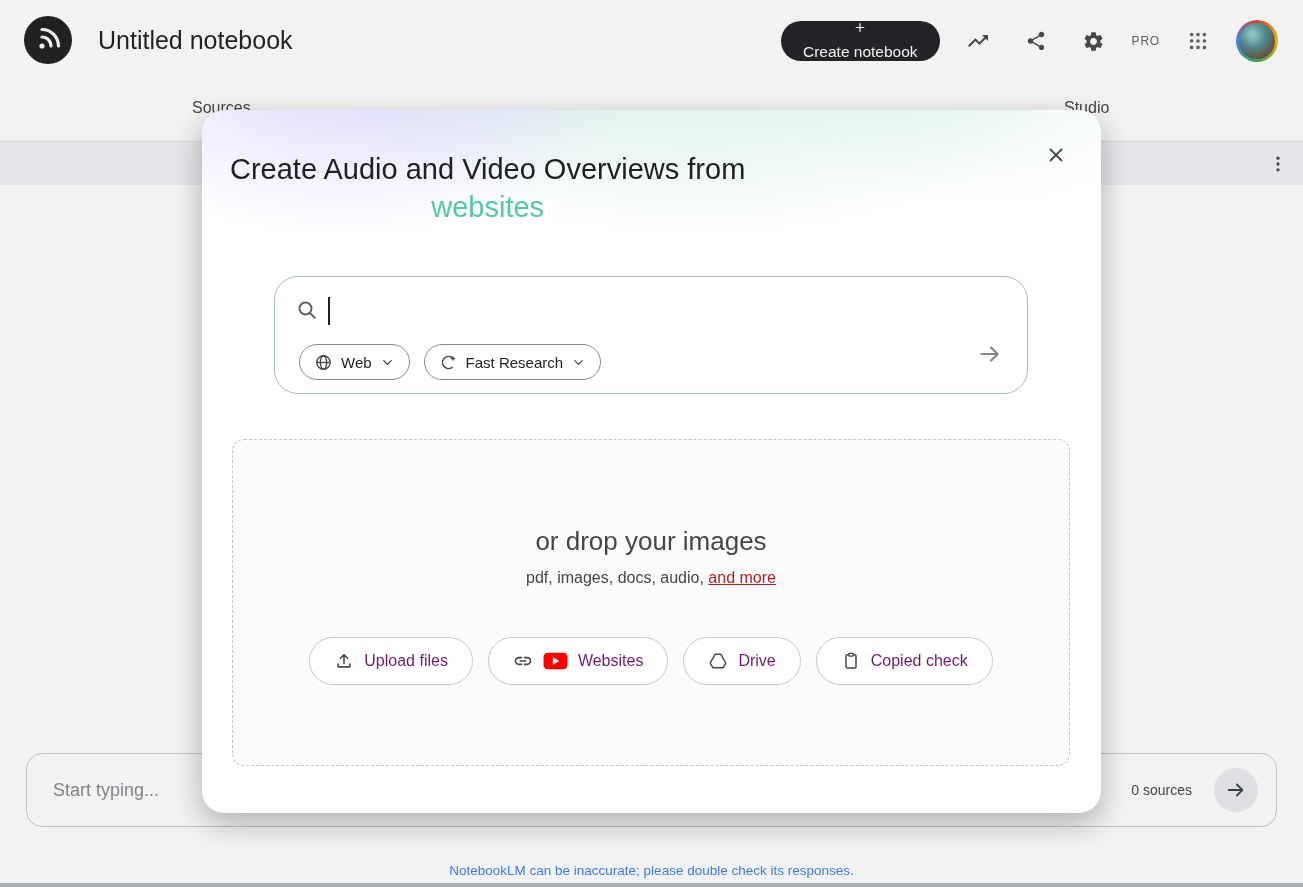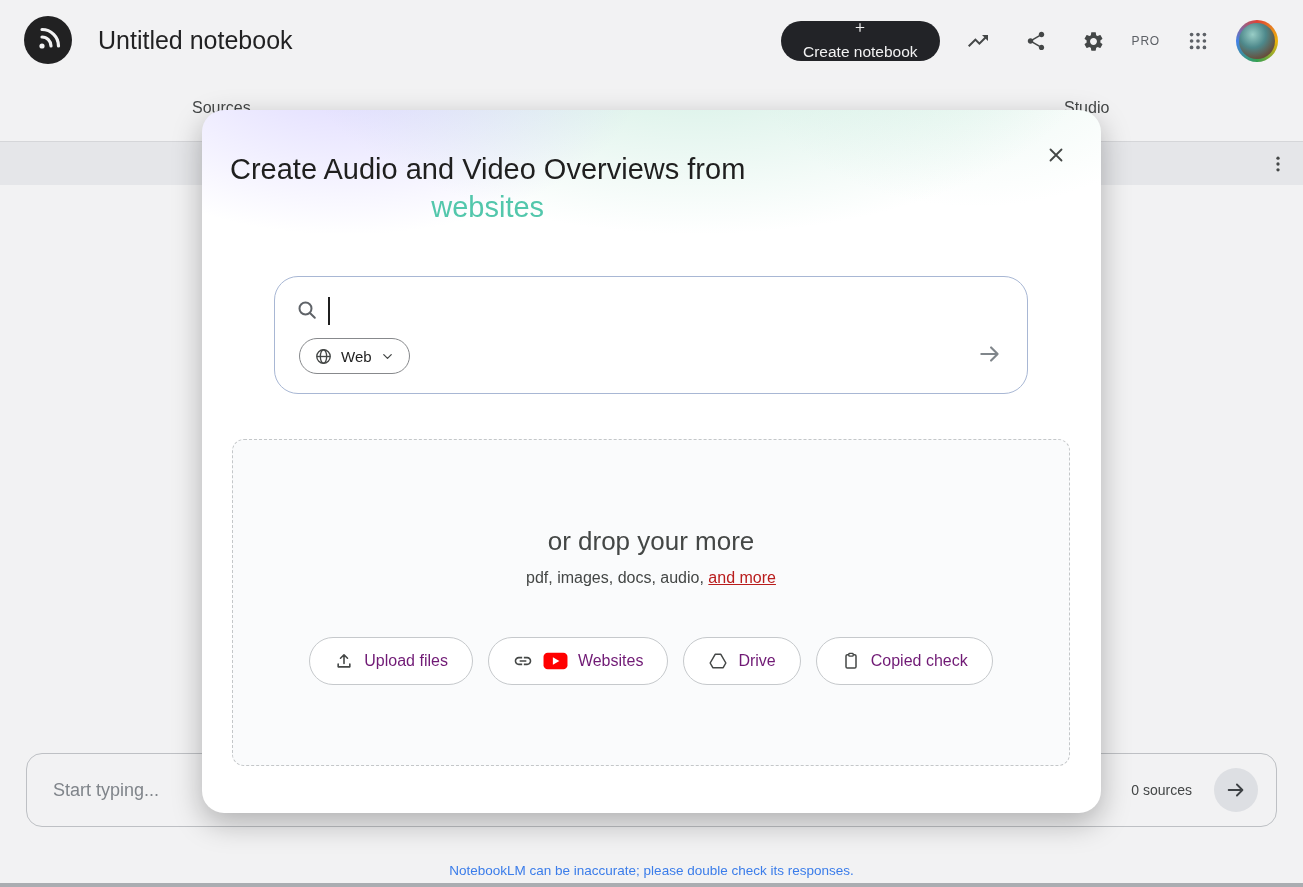--- a/index.html
+++ b/index.html
@@ -48,21 +48,21 @@
   .close-btn { position:absolute; right:25px; top:25px; width:40px; height:40px; border:none; background:transparent; border-radius:50%; display:flex; align-items:center; justify-content:center; cursor:pointer; }
   .dialog-title { position:absolute; left:28px; top:40px; display:inline-block; text-align:center; font-size:29px; line-height:38px; color:#1f1f1f; }
   .dialog-title .t2 { color:#53c7ac; }
 
   .searchbox { position:absolute; left:72px; top:166px; width:754px; height:118px; border:1px solid #a8b7d4; border-radius:24px; background:#fff; }
   .searchbox .mag { position:absolute; left:20px; top:21px; }
   .search-input { position:absolute; left:56px; top:16px; width:620px; height:36px; border:none; outline:none; font-size:18.5px; font-family:inherit; color:#1f1f1f; background:transparent; }
   .search-input::placeholder { color:#5f6368; }
   .caret { position:absolute; left:53px; top:20px; width:1.6px; height:28px; background:#1f1f1f; animation:blink 1.1s infinite; }
   @keyframes blink { 0%,55%{opacity:1} 56%,100%{opacity:0} }
-  .chips { position:absolute; left:24px; bottom:19px; display:flex; gap:14px; }
+  .chips { position:absolute; left:24px; bottom:13px; display:flex; gap:14px; }
   .chip { height:36px; border-radius:18px; border:1px solid #87898c; background:#fff; display:flex; align-items:center; gap:8px; padding:0 14px; font-size:15px; font-family:inherit; color:#1f1f1f; cursor:pointer; }
   .search-submit { position:absolute; right:20px; bottom:22px; width:34px; height:34px; border:none; background:transparent; display:flex; align-items:center; justify-content:center; cursor:pointer; }
 
   .dropzone { position:absolute; left:30px; top:329px; width:838px; height:327px; border:1px dashed #c4c7c9; border-radius:12px; background:#fafbfc; display:flex; flex-direction:column; align-items:center; padding-top:86px; }
   .dz-heading { font-size:26px; color:#444746; }
   .dz-sub { margin-top:12px; font-size:16px; color:#444746; }
   .dz-sub a { color:#b91c1c; text-decoration:underline; cursor:pointer; }
   .dz-buttons { margin-top:50px; display:flex; gap:15px; }
   .pill { height:48px; border-radius:24px; border:1px solid #c6c9cc; background:#fff; display:flex; align-items:center; gap:10px; padding:0 24px; font-size:16px; font-family:inherit; color:#701a75; cursor:pointer; }
 </style>
@@ -187,31 +187,41 @@
             <circle cx="12" cy="12" r="8.5" stroke="#444746" stroke-width="1.7" fill="none"></circle>
             <ellipse cx="12" cy="12" rx="4" ry="8.5" stroke="#444746" stroke-width="1.7" fill="none"></ellipse>
             <path d="M3.5 12h17" stroke="#444746" stroke-width="1.7"></path>
           </svg>
           <span>Web</span>
           <svg width="15" height="15" viewBox="0 0 24 24">
             <path d="M6 9l6 6 6-6" stroke="#444746" stroke-width="2" fill="none" stroke-linecap="round" stroke-linejoin="round"></path>
           </svg>
         </button>
 
+        <button class="chip">
+          <svg width="19" height="19" viewBox="0 0 24 24">
+            <path d="M16.5 5.8A7.6 7.6 0 1 0 16.5 18.2" stroke="#444746" stroke-width="1.9" fill="none" stroke-linecap="round"></path>
+            <path d="M17.6 3.6l1 2.5 2.5 1-2.5 1-1 2.5-1-2.5-2.5-1 2.5-1z" fill="#444746"></path>
+          </svg>
+          <span>Fast Research</span>
+          <svg width="15" height="15" viewBox="0 0 24 24">
+            <path d="M6 9l6 6 6-6" stroke="#444746" stroke-width="2" fill="none" stroke-linecap="round" stroke-linejoin="round"></path>
+          </svg>
+        </button>
       </div>
 
       <button class="search-submit">
         <svg width="26" height="26" viewBox="0 0 24 24">
           <path d="M4 12h15M13 6l6 6-6 6" stroke="#80868b" stroke-width="2" fill="none" stroke-linecap="round" stroke-linejoin="round"></path>
         </svg>
       </button>
     </div>
 
     <div class="dropzone">
-      <div class="dz-heading">or drop your more</div>
+      <div class="dz-heading">or drop your images</div>
       <div class="dz-sub">
         <span>pdf, images, docs, audio, </span><a>and more</a>
       </div>
 
       <div class="dz-buttons">
         <button class="pill">
           <svg width="20" height="20" viewBox="0 0 24 24">
             <path d="M12 15V4.5m0 0L7.8 8.7M12 4.5l4.2 4.2" stroke="#444746" stroke-width="1.9" fill="none" stroke-linecap="round" stroke-linejoin="round"></path>
             <path d="M5 15.5v3.5h14v-3.5" stroke="#444746" stroke-width="1.9" fill="none" stroke-linecap="round" stroke-linejoin="round"></path>
           </svg>

